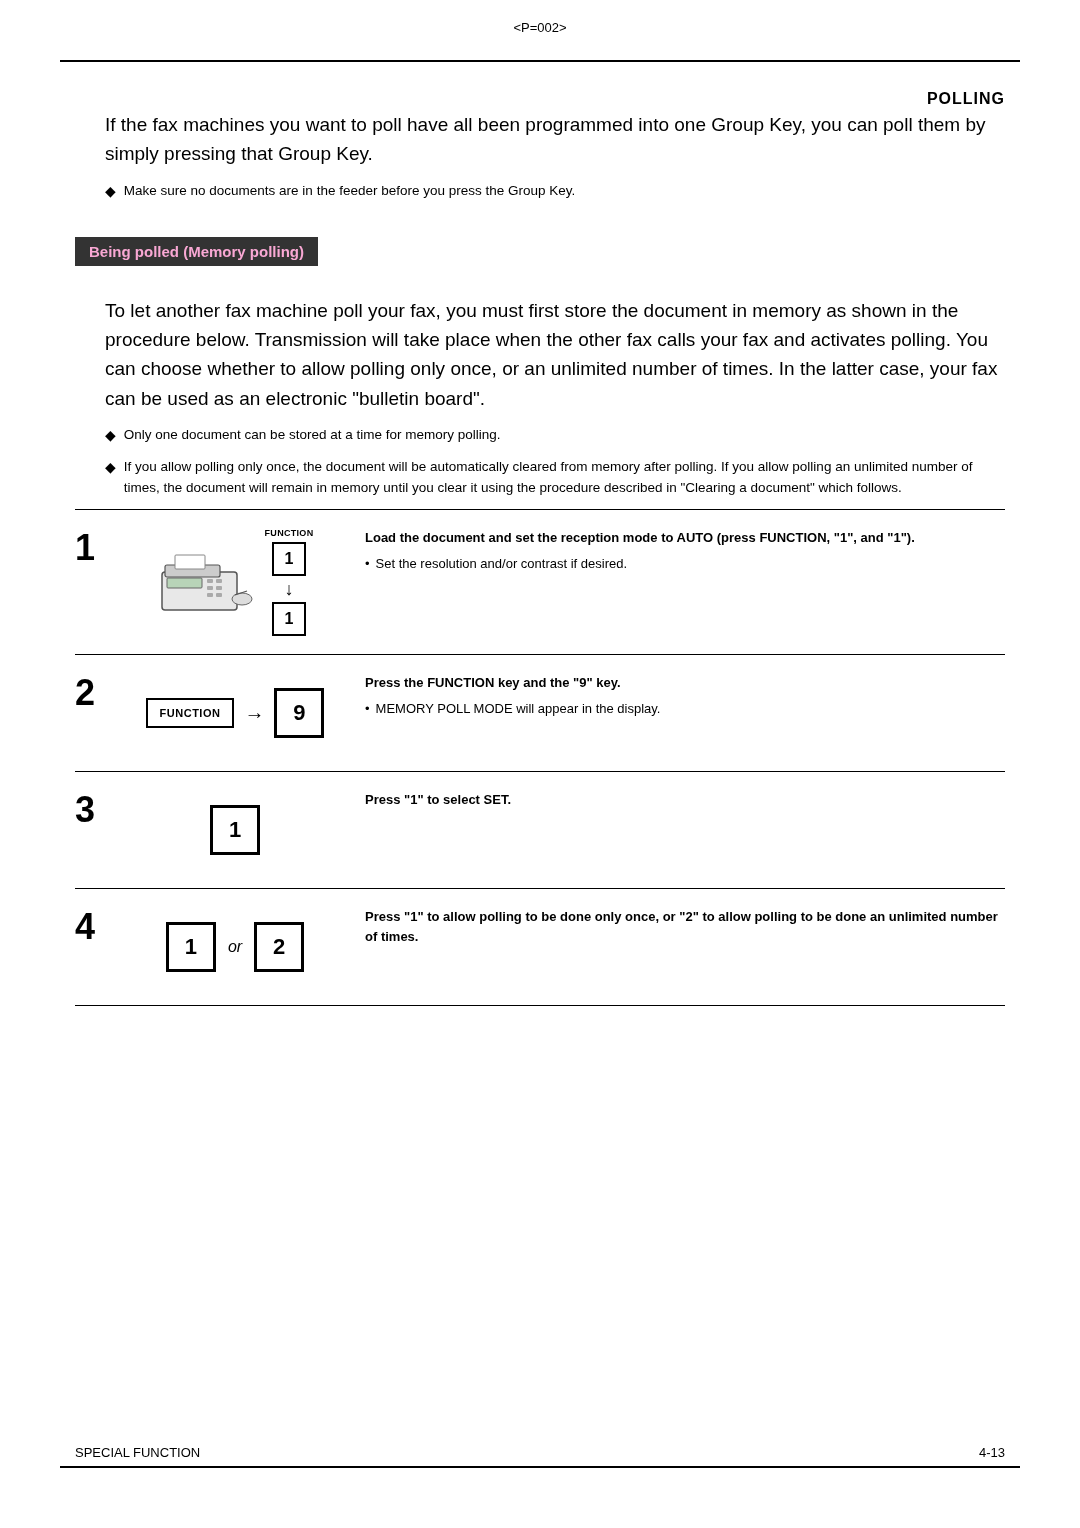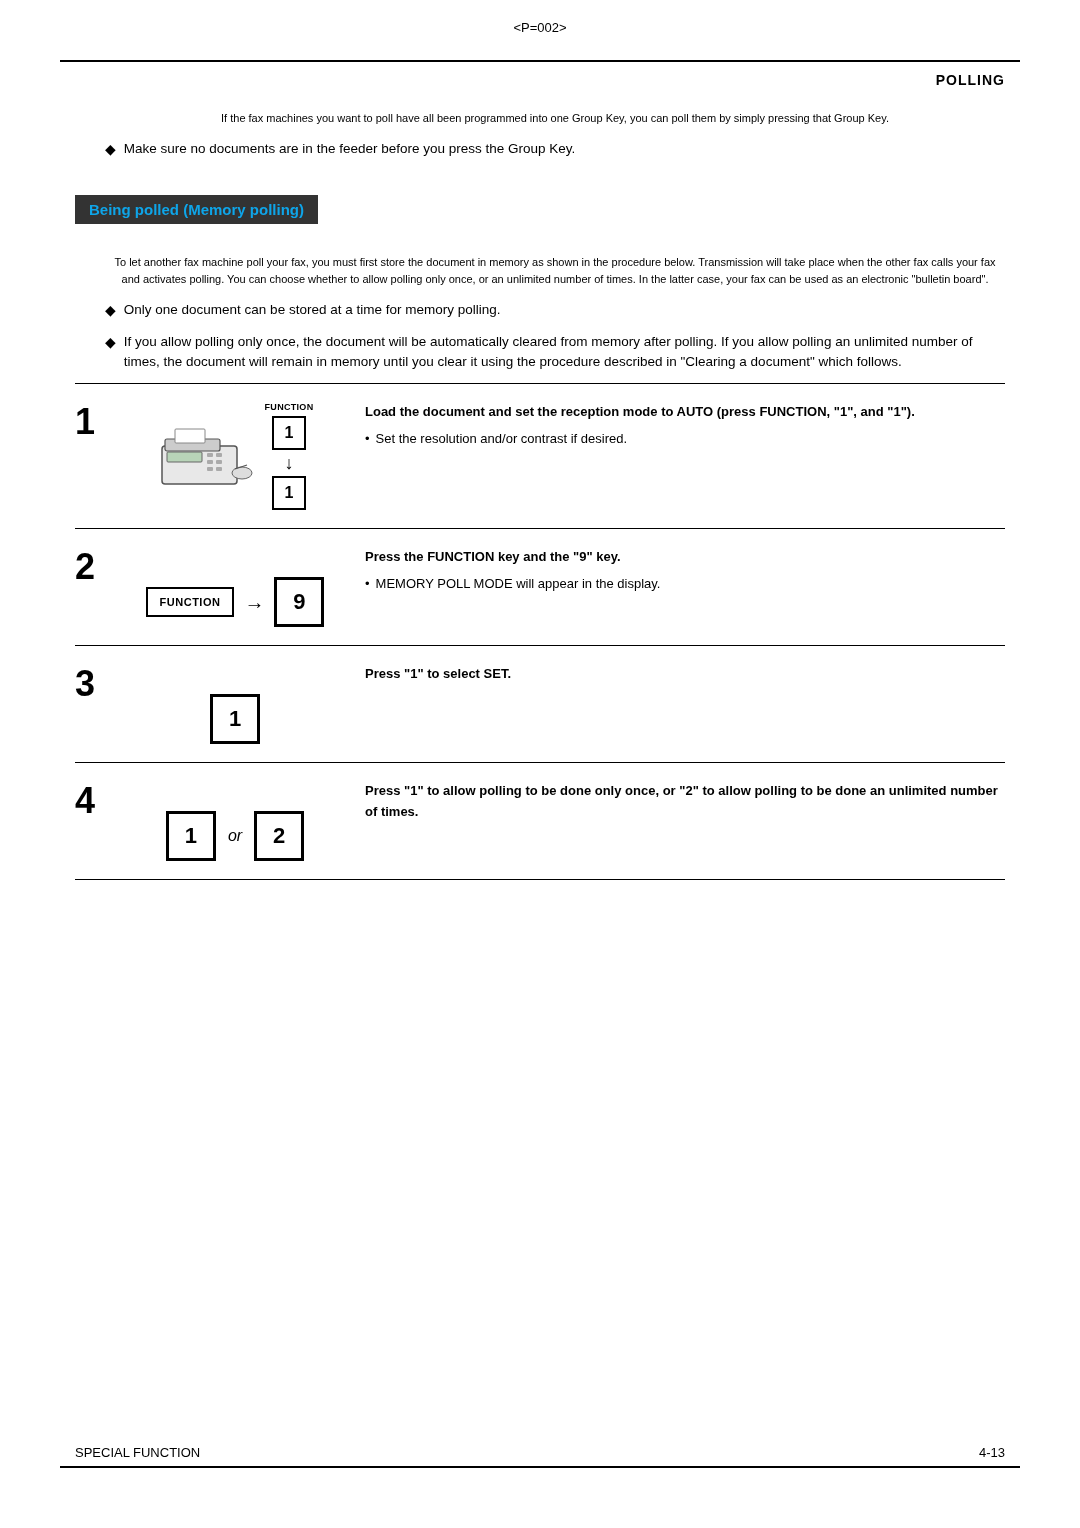--- a/index.html
+++ b/index.html
@@ -42,23 +42,23 @@
       position: absolute;
       top: 20px;
       left: 50%;
       transform: translateX(-50%);
       font-size: 13px;
       font-family: Arial, sans-serif;
     }
     
     .header-right {
       position: absolute;
-      top: 72px;
+      top: 90px;
       right: 75px;
-      font-size: 14px;
+      font-size: 16px;
       font-weight: bold;
       letter-spacing: 1px;
       text-align: center;
     }
     
     .content {
       position: absolute;
       top: 110px;
       left: 75px;
       right: 75px;
@@ -67,44 +67,43 @@
     
     .section-title-italic {
       font-size: 15px;
       font-weight: bold;
       font-style: italic;
       margin-bottom: 14px;
       margin-top: 10px;
     }
     
     .body-text {
-      font-size: 11px;
+      font-size: 19px;
       line-height: 1.55;
       margin-bottom: 12px;
       margin-left: 30px;
-      text-align: center;
     }
     
     .bullet-item {
       font-size: 13.5px;
       line-height: 1.55;
       margin-left: 30px;
       margin-bottom: 10px;
       display: flex;
       align-items: flex-start;
     }
     .bullet-diamond {
       margin-right: 8px;
       font-size: 14px;
       flex-shrink: 0;
     }
     
     .section-header-highlighted {
       background: #333;
-      color: #0ea5e9;
+      color: #f9a8d4;
       font-size: 15px;
       font-weight: bold;
       padding: 6px 14px;
       margin-bottom: 16px;
       margin-top: 16px;
       display: inline-block;
     }
     
     .procedure-container {
       margin-top: 10px;
@@ -124,21 +123,21 @@
       font-weight: bold;
       width: 50px;
       flex-shrink: 0;
       line-height: 1;
       margin-top: 2px;
     }
     .step-illustration {
       width: 220px;
       flex-shrink: 0;
       display: flex;
-      align-items: flex-end;
+      align-items: center;
       justify-content: center;
       min-height: 80px;
     }
     .step-description {
       flex: 1;
       font-size: 13px;
       line-height: 1.55;
       padding-left: 20px;
     }
     .step-description .step-bold {

